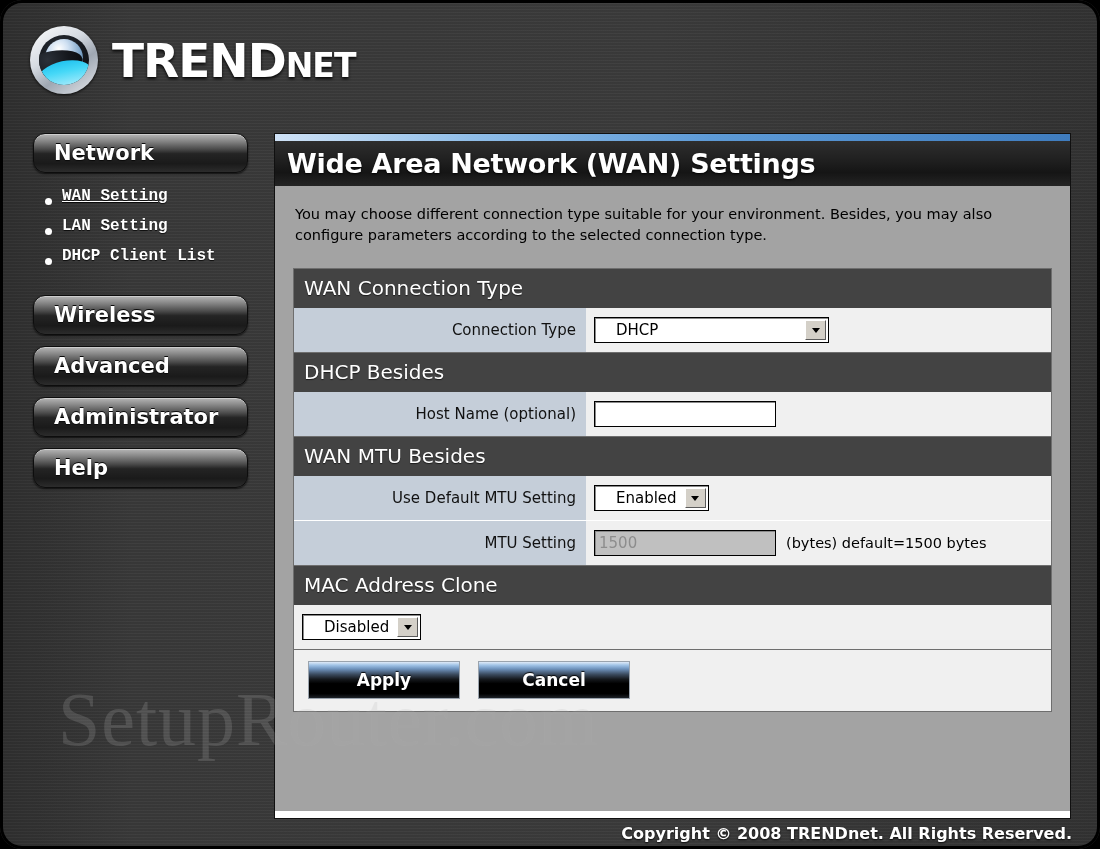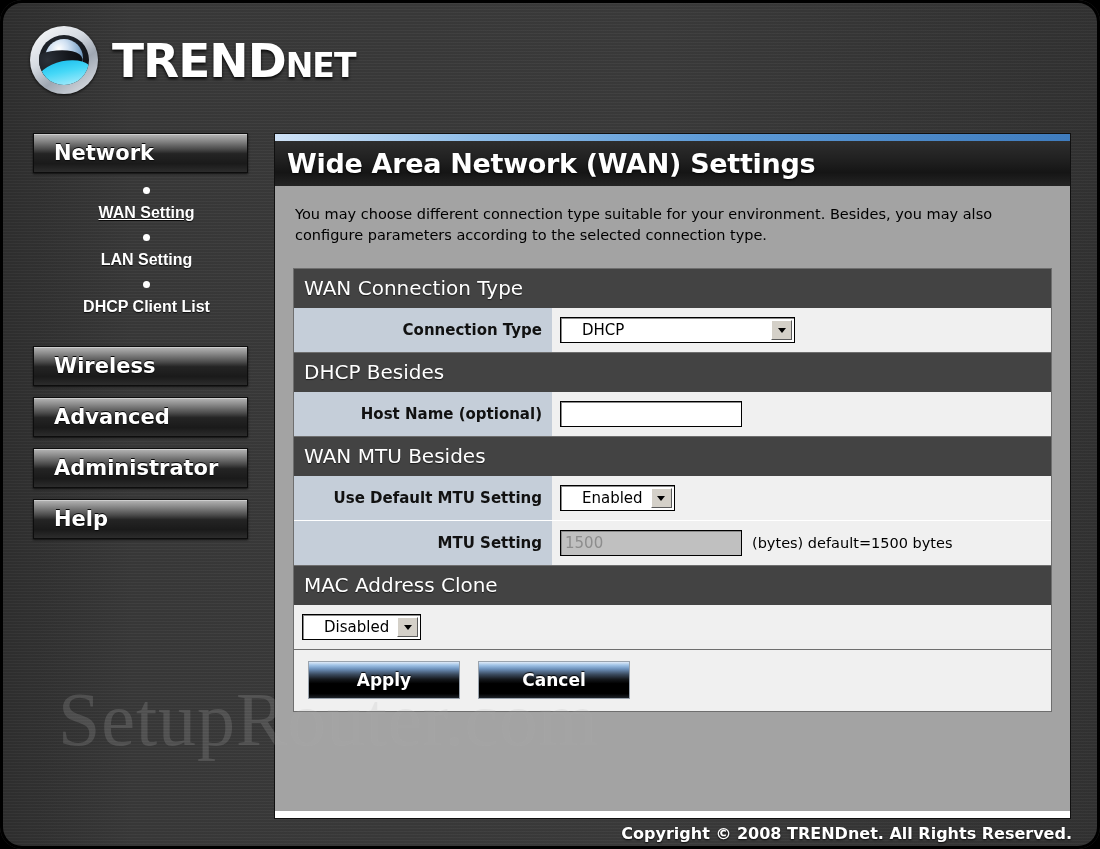--- a/index.html
+++ b/index.html
@@ -55,39 +55,38 @@
   #wordmark{
     font-size:47px;font-weight:bold;letter-spacing:-1px;color:#fff;
     text-shadow:0 2px 3px rgba(0,0,0,.85);
     font-family:"DejaVu Sans", sans-serif;
   }
   #wordmark .lc{text-transform:lowercase;font-variant:small-caps;}
 
   
   #sidebar{position:absolute;left:33px;top:133px;width:215px;}
   .menu-btn{
-    position:relative;height:38px;margin-bottom:11px;border-radius:0;
+    position:relative;height:38px;margin-bottom:11px;border-radius:12px;
     background:linear-gradient(to bottom,#b6b6b6 0%,#8d8d8d 16%,#4a4a4a 40%,#242424 52%,#1a1a1a 78%,#2c2c2c 100%);
     box-shadow:inset 0 1px 0 rgba(255,255,255,.35), 0 1px 2px rgba(0,0,0,.7);
     border:1px solid #0d0d0d;
     display:flex;align-items:center;
   }
   .menu-btn span{
     padding-left:20px;color:#fff;font-size:21px;font-weight:bold;
     text-shadow:0 -1px 0 rgba(0,0,0,.9), 0 1px 1px rgba(0,0,0,.7);
     font-family:"DejaVu Sans", sans-serif;
   }
   #network-btn{margin-bottom:8px;}
   .submenu{list-style:none;margin:0 0 14px 0;padding:6px 0 4px 12px;}
   .submenu li{
     color:#fff;font-size:16px;font-weight:bold;margin:0 0 12px 0;
-    display:flex;align-items:center;gap:10px;
-    font-family:Liberation Sans, sans-serif;
+    display:flex;align-items:flex-end;gap:10px;
+    font-family:Liberation Mono, monospace;
     text-shadow:0 1px 1px rgba(0,0,0,.8);
-    flex-direction:column;
   }
   .submenu li .dot{
     width:7px;height:7px;border-radius:50%;background:#fff;flex:none;
   }
   .submenu li.active .lbl{text-decoration:underline;}
 
   
   #content{
     position:absolute;left:274px;top:133px;width:795px;height:684px;
     background:#fff;border:1px solid #101010;
@@ -114,24 +113,24 @@
   .section.last{border-bottom:1px solid #6e6e6e;}
   .sec-head{
     background:#434343;color:#fff;font-size:20px;
     padding:7px 0 8px 10px;
     font-family:"DejaVu Sans", sans-serif;
     text-shadow:0 1px 1px rgba(0,0,0,.6);
   }
   .row{display:flex;align-items:stretch;background:#f0f0f0;min-height:44px;}
   .row + .row{border-top:1px solid #fff;}
   .row .label{
-    width:258px;flex:none;background:#c5ced9;
+    width:292px;flex:none;background:#c5ced9;
     display:flex;align-items:center;justify-content:flex-end;
     padding-right:10px;box-sizing:border-box;
-    color:#111;font-size:15px;font-weight:bold;
+    color:#111;font-size:15px;font-weight:normal;
     font-family:"DejaVu Sans", sans-serif;
   }
   .row .field{
     flex:1;display:flex;align-items:center;padding-left:8px;gap:10px;
   }
   .hint{color:#000;font-size:14.5px;font-family:"DejaVu Sans", sans-serif;}
 
   
   .select{
     display:inline-flex;align-items:stretch;height:26px;

